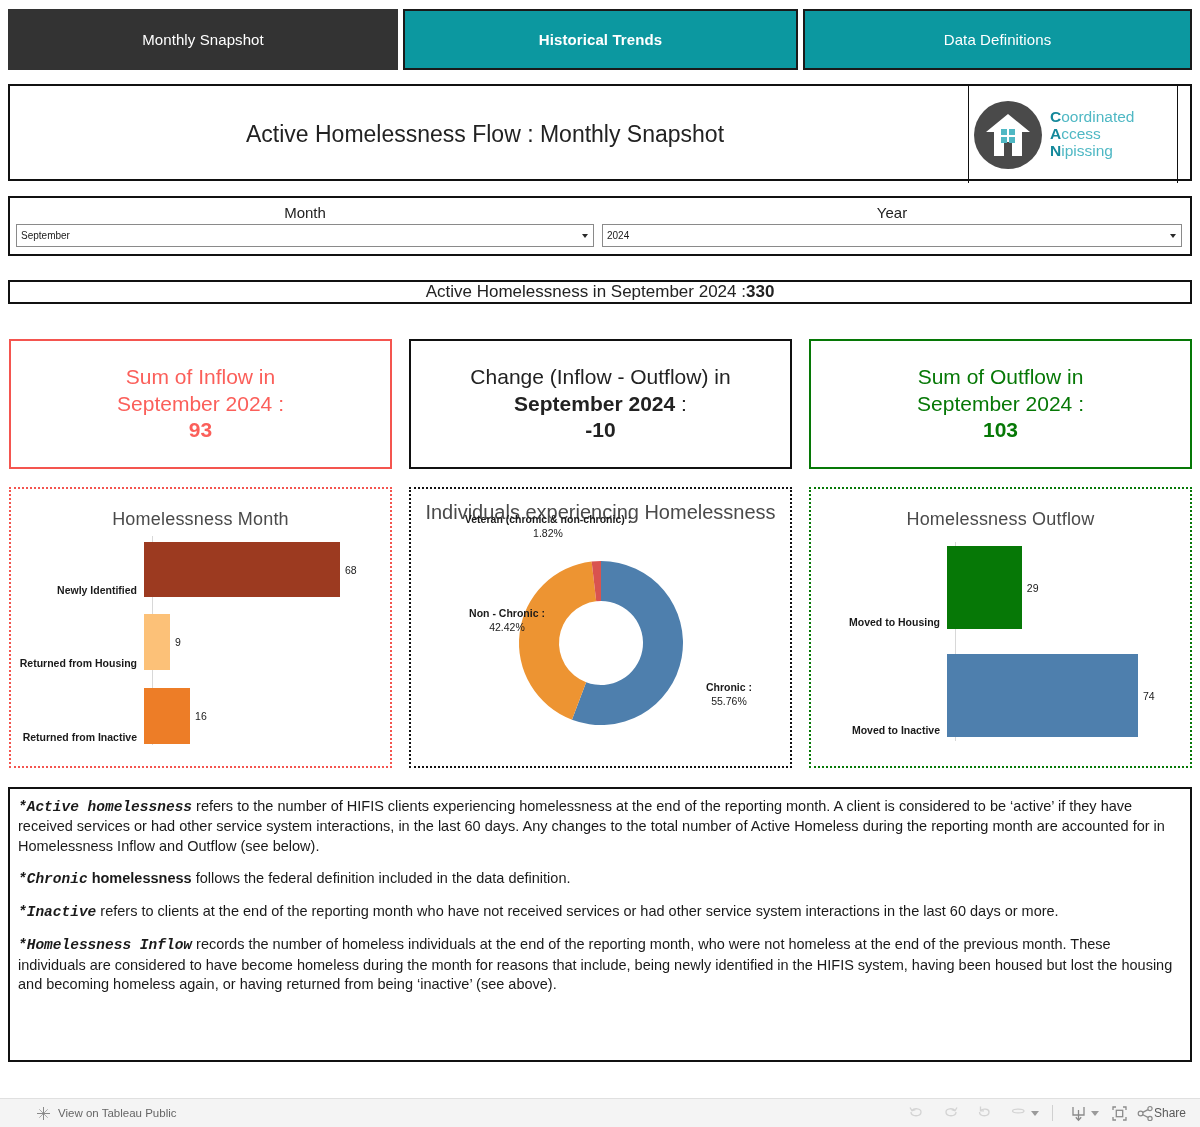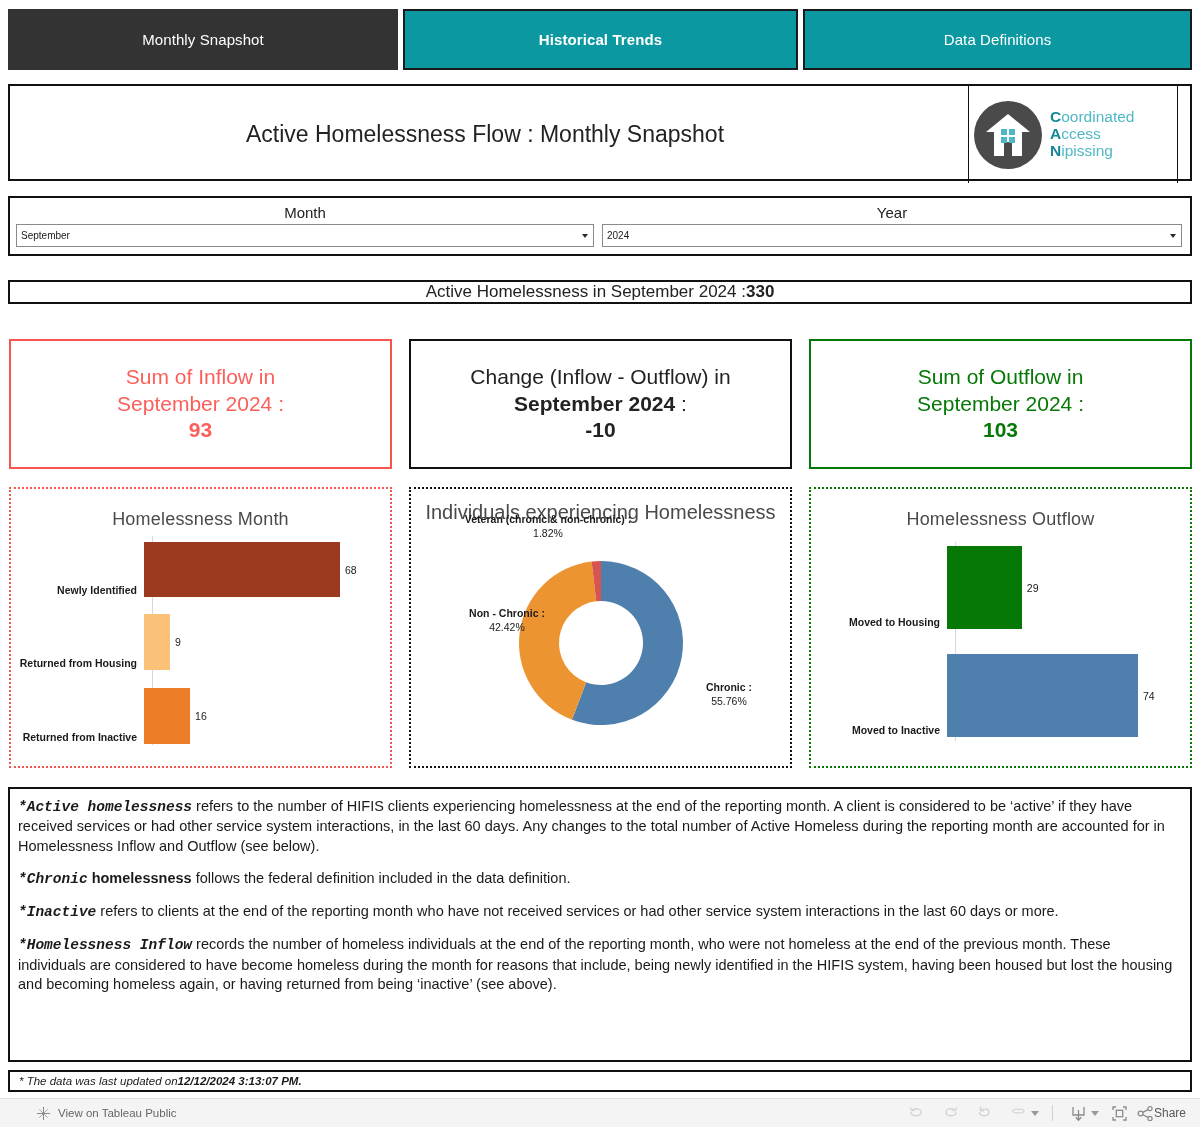--- a/index.html
+++ b/index.html
@@ -330,24 +330,20 @@
     </div>
   </div>
 
   <div class="defs">
     <p><span class="bi">*Active homelessness</span><span> refers to the number of HIFIS clients experiencing homelessness at the end of the reporting month. A client is considered to be ‘active’ if they have received services or had other service system interactions, in the last 60 days. Any changes to the total number of Active Homeless during the reporting month are accounted for in Homelessness Inflow and Outflow (see below).</span></p>
     <p><span class="bi">*Chronic</span><span class="b"> homelessness</span><span> follows the federal definition included in the data definition.</span></p>
     <p><span class="bi">*Inactive</span><span> refers to clients at the end of the reporting month who have not received services or had other service system interactions in the last 60 days or more.</span></p>
     <p><span class="bi">*Homelessness Inflow</span><span> records the number of homeless individuals at the end of the reporting month, who were not homeless at the end of the previous month. These individuals are considered to have become homeless during the month for reasons that include, being newly identified in the HIFIS system, having been housed but lost the housing and becoming homeless again, or having returned from being ‘inactive’ (see above).</span></p>
   </div>
 
-  <div class="updated">
-    <span>* The data was last updated on </span>
-      <b>12/12/2024 3:13:07 PM.</b>
-  </div>
 
   <div class="tfooter">
     <div class="tf-left">
       <svg width="15" height="15" viewBox="0 0 15 15">
         <g stroke="#8a8a8a" stroke-width="1" fill="none">
           <line x1="7.5" y1="1" x2="7.5" y2="14"></line>
           <line x1="1" y1="7.5" x2="14" y2="7.5"></line>
           <line x1="3.3" y1="3.3" x2="11.7" y2="11.7" stroke-width="0.7"></line>
           <line x1="11.7" y1="3.3" x2="3.3" y2="11.7" stroke-width="0.7"></line>
         </g>

